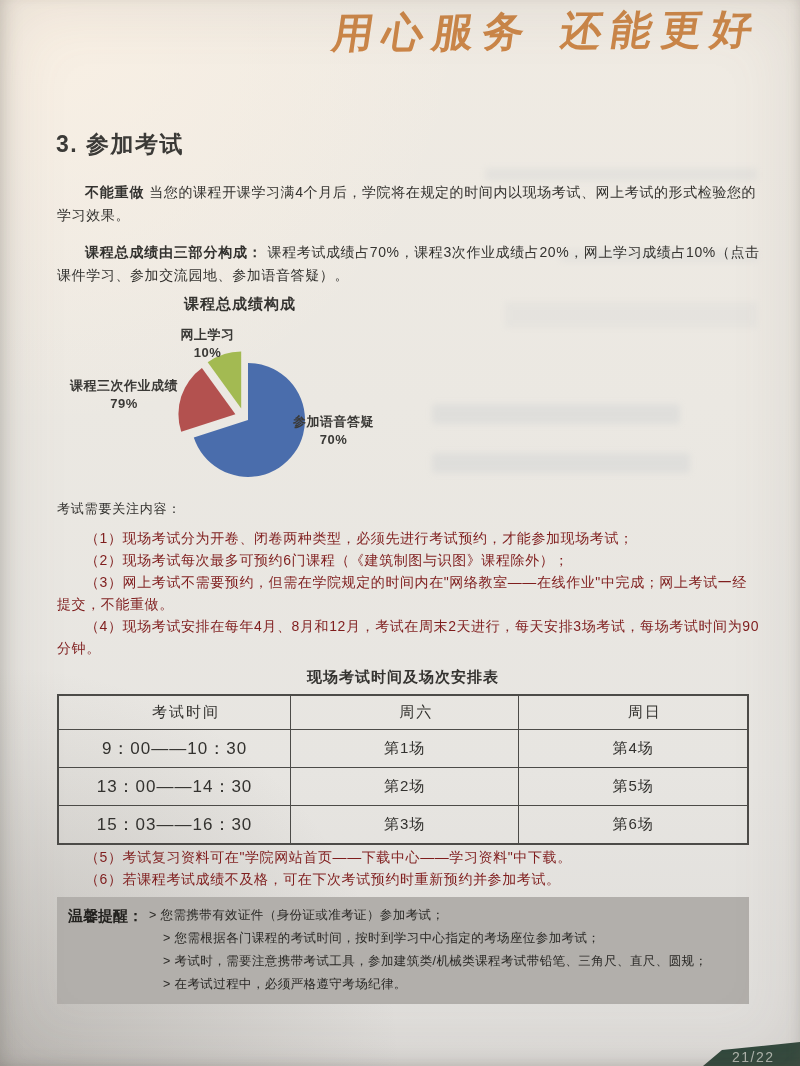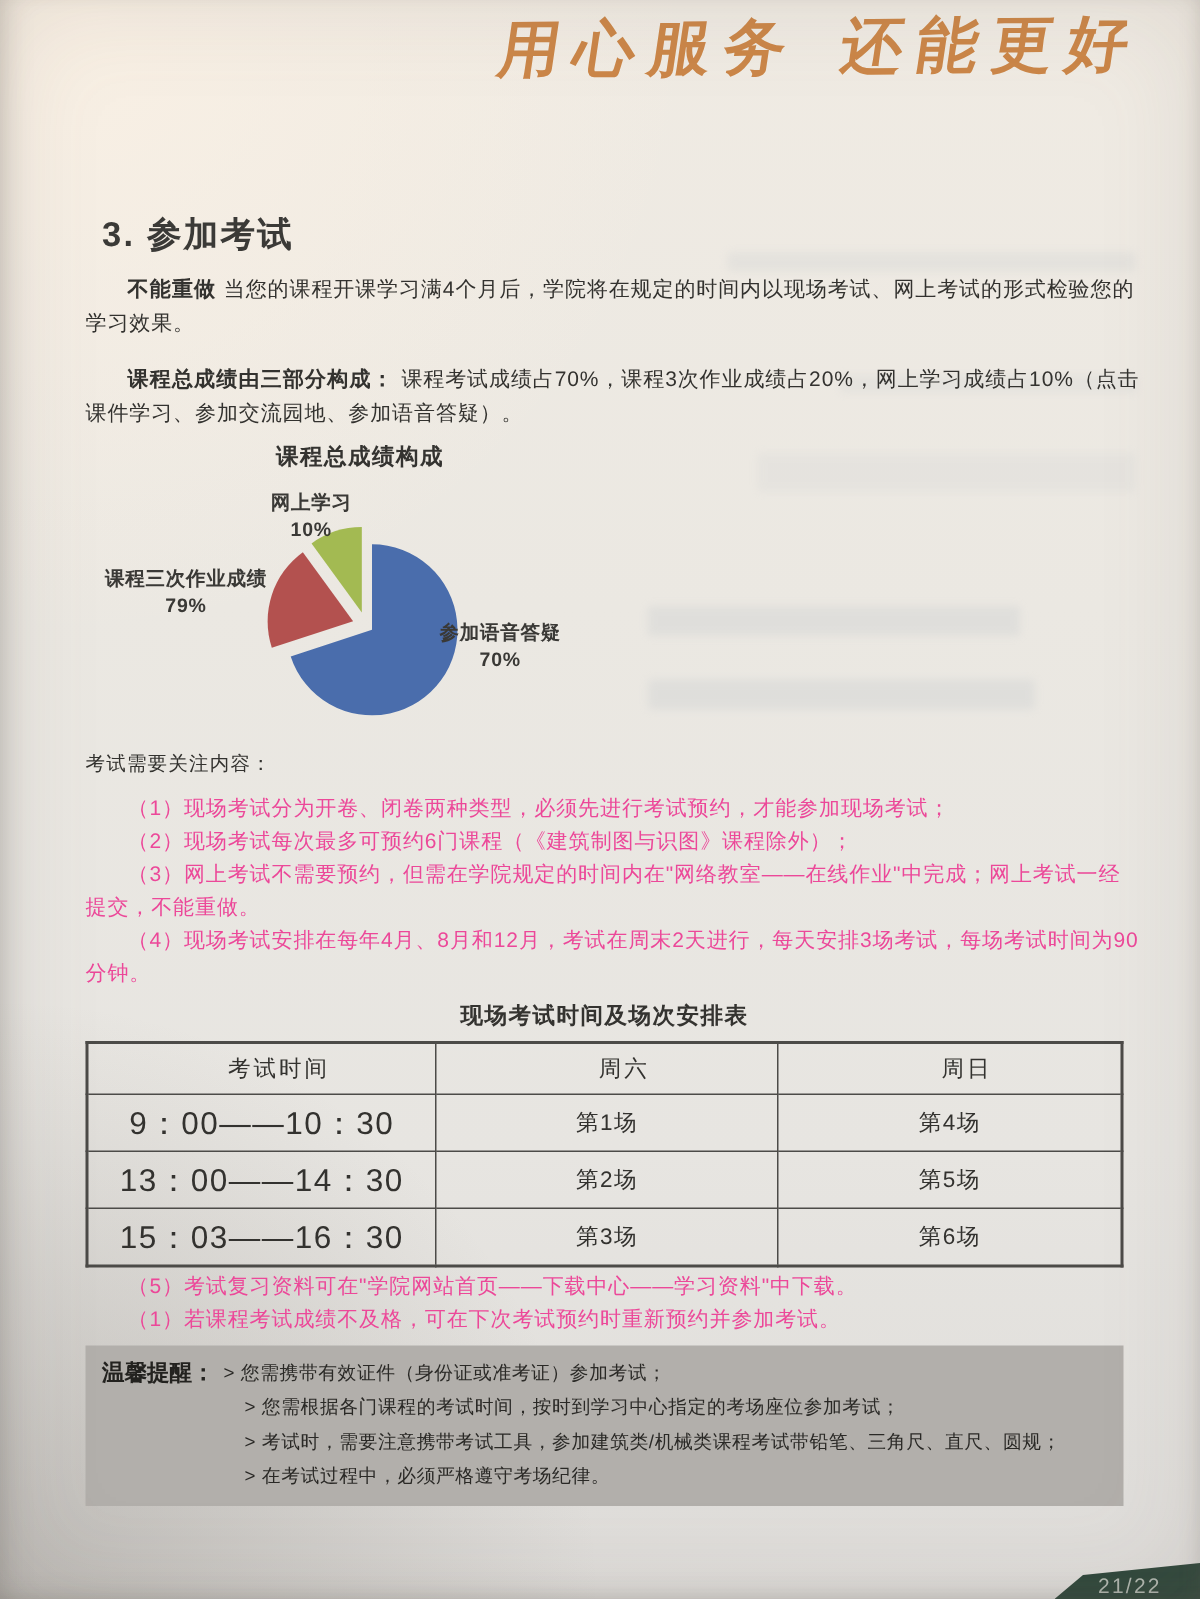--- a/index.html
+++ b/index.html
@@ -24,21 +24,21 @@
   .bleed div{position:absolute;background:#c2c7cb;filter:blur(3px);border-radius:2px;}
 
   .slogan{
     position:absolute;left:333px;top:4px;white-space:nowrap;
     font-size:41px;font-weight:bold;color:#c9803f;
     letter-spacing:9px;transform:skewX(-9deg) rotate(-.6deg);opacity:.94;
   }
   .slogan .s1{margin-right:28px;}
 
   .section-title{
-    position:absolute;left:56px;top:129px;margin:12px;
+    position:absolute;left:56px;top:129px;margin:0;
     font-size:23px;font-weight:600;color:#3b3a37;letter-spacing:1.5px;
   }
 
   .body-p{
     position:absolute;left:57px;width:704px;margin:0;
     font-size:14px;line-height:23px;letter-spacing:.6px;
     text-indent:2em;color:#33322f;
   }
   .body-p b{letter-spacing:.8px;margin-right:5px;}
   .p1{top:181px;}
@@ -51,32 +51,32 @@
   .clabel{position:absolute;text-align:center;font-size:13px;font-weight:600;
     line-height:18px;color:#3a3936;letter-spacing:.5px;}
   .cl-top{left:95px;top:33px;width:105px;}
   .cl-left{left:-6px;top:84px;width:140px;}
   .cl-right{left:206px;top:120px;width:135px;}
 
   .notes-heading{position:absolute;left:57px;top:500px;font-size:13px;
     letter-spacing:.8px;color:#33322f;}
   .notes{position:absolute;left:57px;top:527px;width:704px;}
   .notes p,.notes2 p{margin:0;font-size:14px;line-height:22px;
-    letter-spacing:.6px;text-indent:2em;color:#ec4899;}
+    letter-spacing:.6px;text-indent:2em;color:#7f1d1d;}
 
   .table-title{position:absolute;left:57px;top:668px;width:692px;text-align:center;
     font-size:15px;font-weight:bold;color:#343330;letter-spacing:1px;}
   .sched{position:absolute;left:57px;top:694px;width:692px;
     border-collapse:collapse;table-layout:fixed;background:transparent;}
   .sched th,.sched td{border:1px solid #4c4b48;text-align:center;
     font-weight:normal;color:#33322f;padding:0;}
   .sched{border:2px solid #4c4b48;}
   .sched th{height:33px;font-size:15px;letter-spacing:2px;padding-left:23px;}
   .sched td{height:37px;font-size:15px;letter-spacing:1px;}
-  .sched td.time{font-size:21px;letter-spacing:1px;}
+  .sched td.time{font-size:17px;letter-spacing:1px;}
 
   .notes2{position:absolute;left:57px;top:846px;width:704px;}
 
   .reminder{
     position:absolute;left:57px;top:897px;width:692px;box-sizing:border-box;
     background:#b2afab;padding:10px 12px 5px 11px;display:flex;align-items:flex-start;
   }
   .rem-label{font-size:15px;font-weight:bold;color:#23221f;white-space:nowrap;
     margin-right:6px;line-height:17px;}
   .rem-items{flex:1;}
@@ -171,21 +171,21 @@
     <tr>
       <td class="time">15：03——16：30</td>
       <td>第3场</td>
       <td>第6场</td>
     </tr>
   </tbody>
     </table>
 
   <div class="notes2">
     <p>（5）考试复习资料可在"学院网站首页——下载中心——学习资料"中下载。</p>
-    <p>（1）若课程考试成绩不及格，可在下次考试预约时重新预约并参加考试。</p>
+    <p>（6）若课程考试成绩不及格，可在下次考试预约时重新预约并参加考试。</p>
   </div>
 
   <div class="reminder">
     <span class="rem-label">温馨提醒：</span>
     <div class="rem-items">
       <p>&gt; 您需携带有效证件（身份证或准考证）参加考试；</p>
       <p>&gt; 您需根据各门课程的考试时间，按时到学习中心指定的考场座位参加考试；</p>
       <p>&gt; 考试时，需要注意携带考试工具，参加建筑类/机械类课程考试带铅笔、三角尺、直尺、圆规；</p>
       <p>&gt; 在考试过程中，必须严格遵守考场纪律。</p>
     </div>

